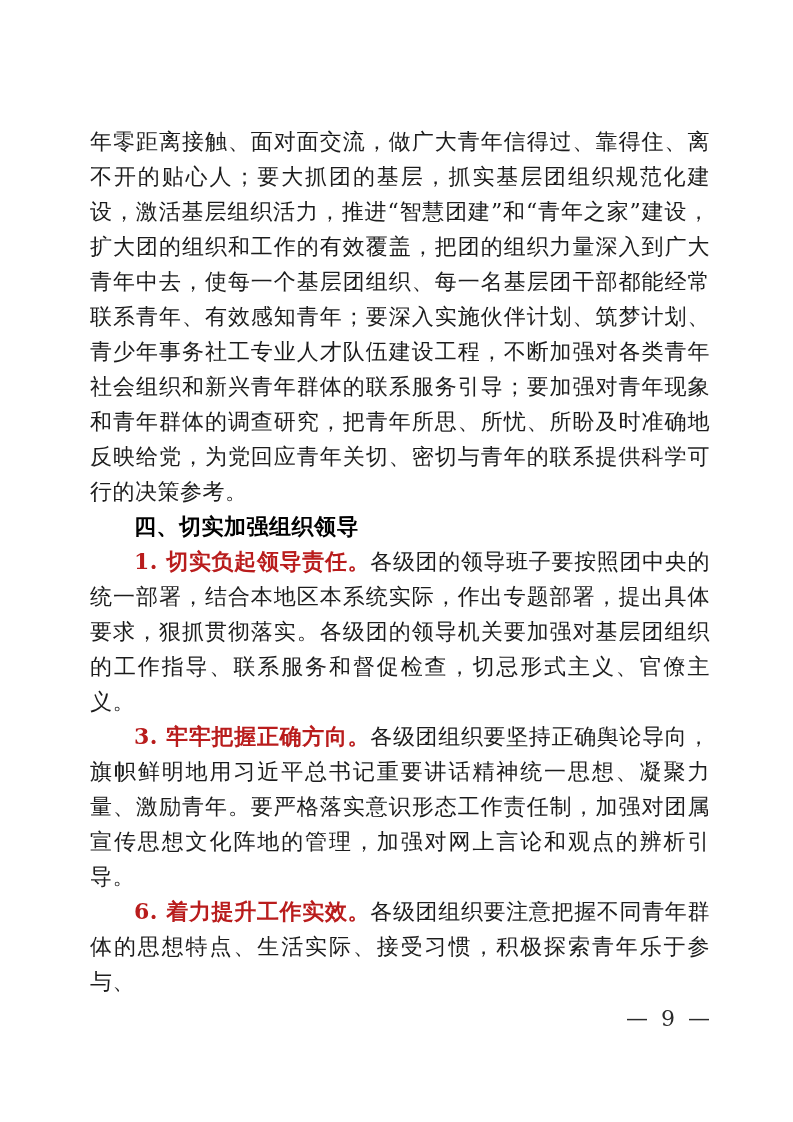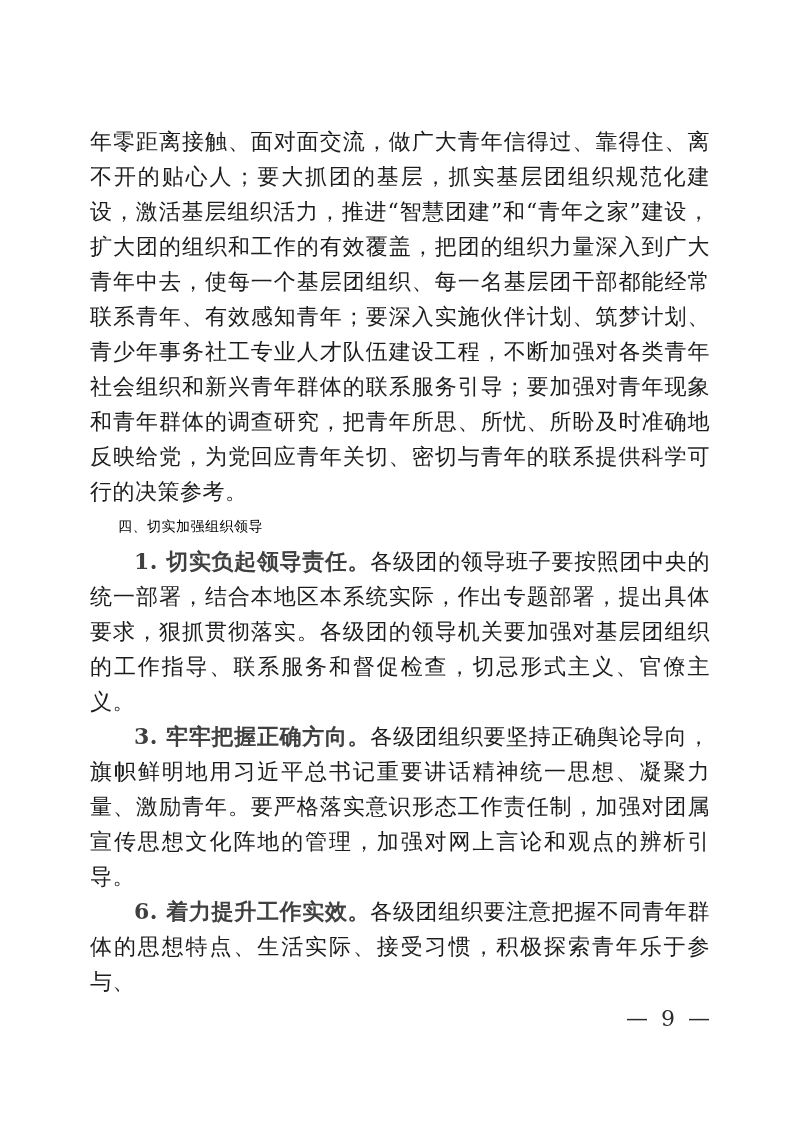--- a/index.html
+++ b/index.html
@@ -35,29 +35,29 @@
     text-indent: 2em;
   }
   .text-block p.continued {
     text-indent: 0;
   }
   .section-heading {
     margin: 0;
     padding: 0;
     text-indent: 2em;
     font-family: "DejaVu Sans", "Liberation Sans", sans-serif;
-    font-weight: normal;
-    font-size: 14px;
+    font-weight: bold;
+    font-size: 22px;
     line-height: 35px;
     color: #000000;
     text-align: left;
   }
   .item-lead {
     font-weight: bold;
-    color: #404040;
+    color: #b91c1c;
   }
   .page-number {
     position: absolute;
     top: 1004px;
     right: 108px;
     font-size: 22px;
     line-height: 30px;
     letter-spacing: 3px;
     color: #2a2a2a;
     font-family: "DejaVu Serif", "Liberation Serif", serif;

